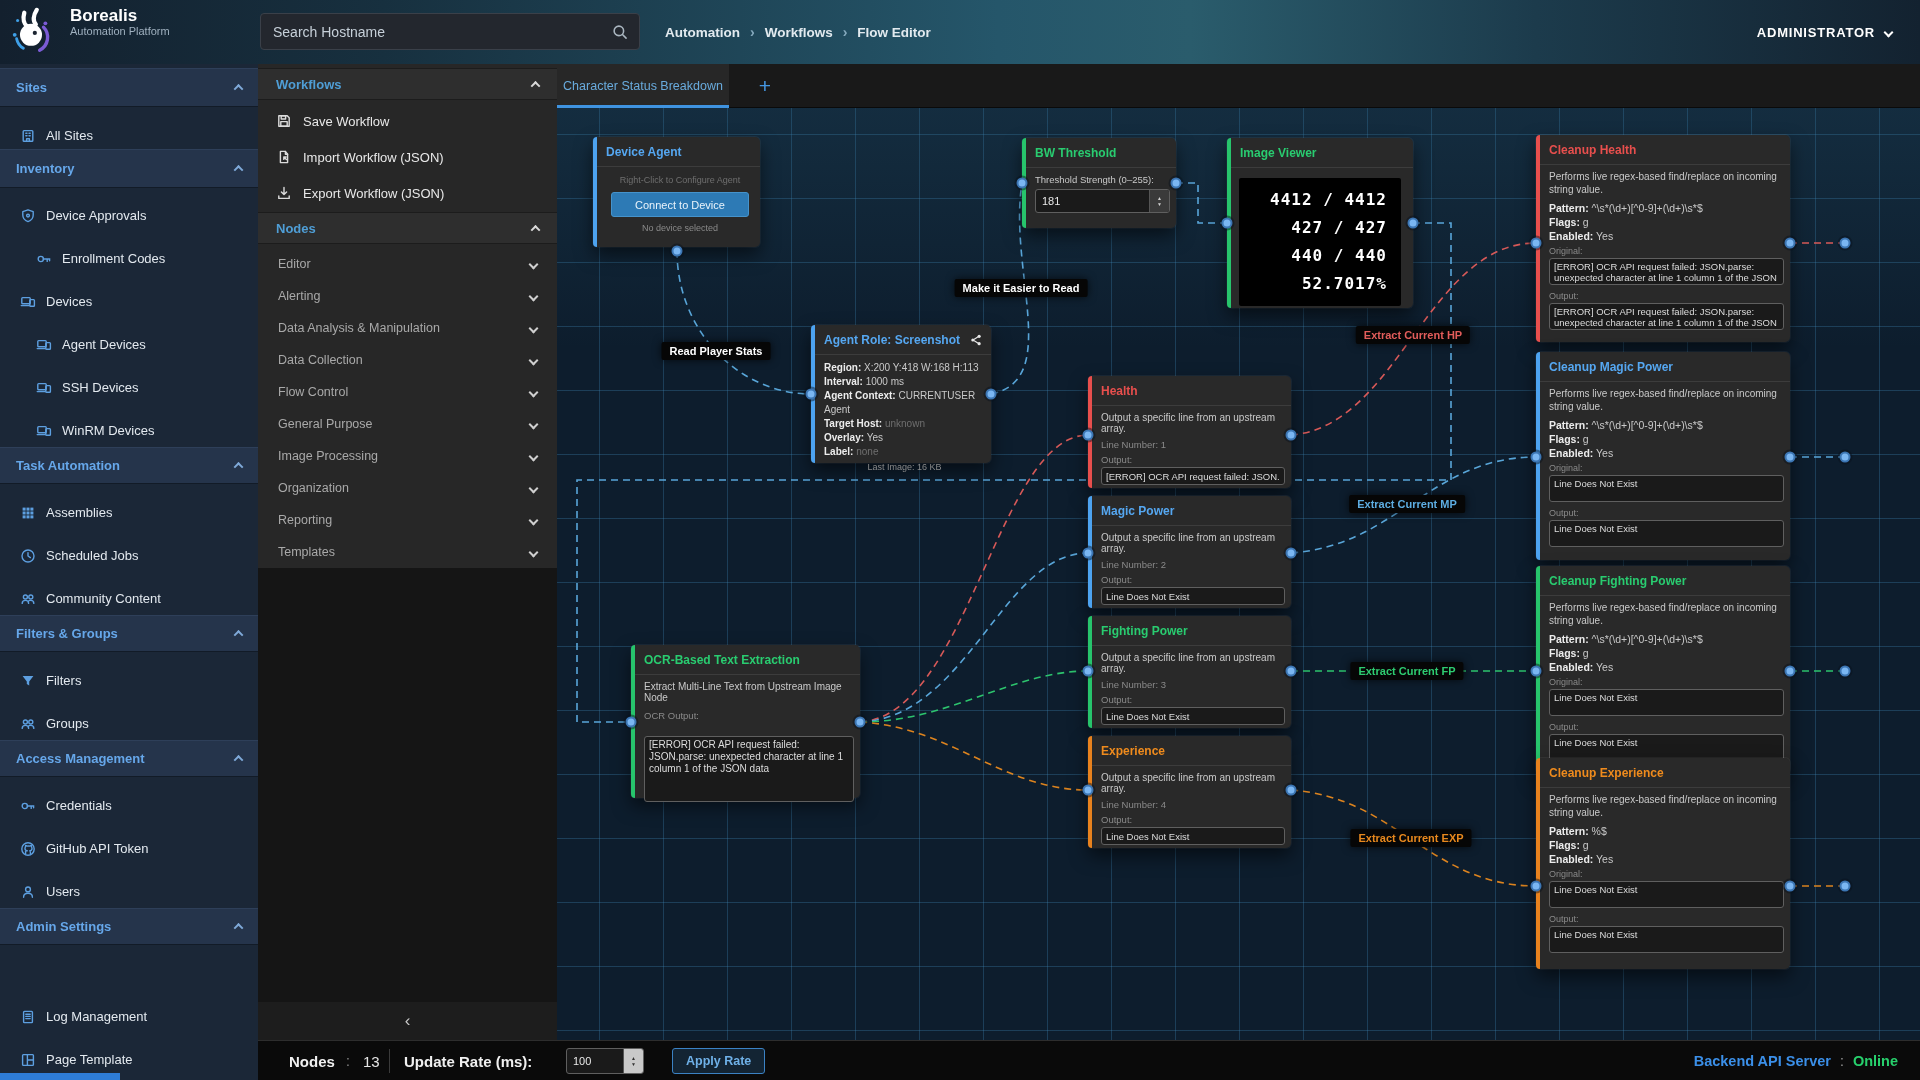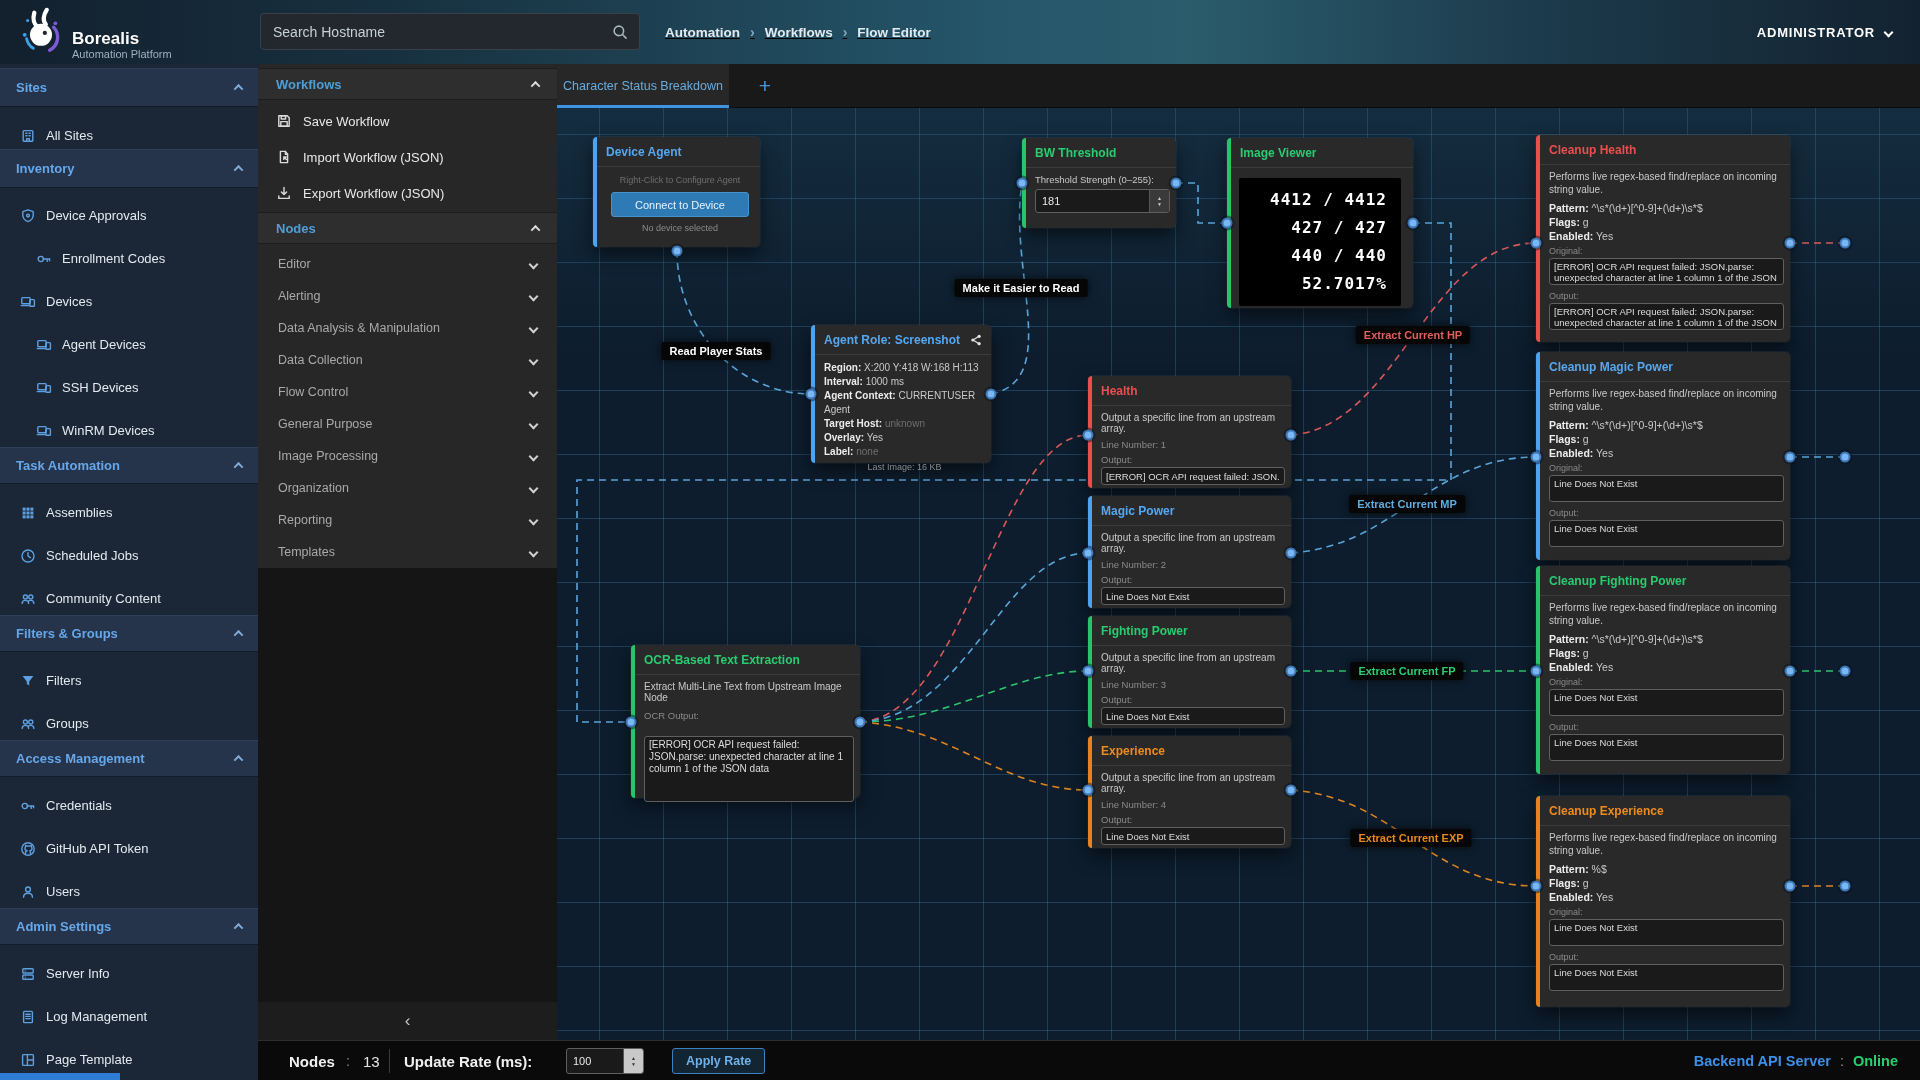--- a/index.html
+++ b/index.html
@@ -2,28 +2,28 @@
 <html><head>
 <meta charset="utf-8">
 <style>
   * { margin:0; padding:0; box-sizing:border-box; }
   html,body { width:1920px; height:1080px; background:#0d1c2b; font-family:"Liberation Sans",sans-serif; overflow:hidden; }
   #stage { position:relative; width:1920px; height:1080px; overflow:hidden; background:#10151c; }
 
   
   .topbar { position:absolute; left:0; top:0; width:1920px; height:64px; z-index:30;
     background:linear-gradient(90deg,#13202e 0%,#17303f 20%,#25566a 52%,#2a5c6c 62%,#1c3b4c 80%,#132230 100%); }
-  .logo-wrap { position:absolute; left:18px; top:6px; display:flex; align-items:flex-end; gap:8px; }
+  .logo-wrap { position:absolute; left:8px; top:6px; display:flex; align-items:flex-start; gap:16px; }
   .logo-name { color:#fff; font-size:17px; font-weight:bold; line-height:19px; }
   .logo-sub { color:#9fb0bf; font-size:11px; }
   .searchbox { position:absolute; left:260px; top:13px; width:380px; height:37px; background:#23272e; border:1px solid #3a4049; border-radius:4px; display:flex; align-items:center; }
   .searchbox input { flex:1; background:transparent; border:none; outline:none; color:#dfe7ee; font-size:14px; padding:0 12px; font-family:"Liberation Sans",sans-serif; }
   .searchbox input::placeholder { color:#c6d0d9; opacity:1; }
   .search-ic { width:18px; height:18px; color:#aab6c0; margin-right:10px; flex:none; }
-  .breadcrumb { position:absolute; left:665px; top:0; height:64px; display:flex; align-items:center; gap:10px;text-decoration:underline; }
+  .breadcrumb { position:absolute; left:665px; top:0; height:64px; display:flex; align-items:center; gap:10px; }
   .crumb { color:#e2eaef; font-size:13.5px; font-weight:bold; }
   .crumb-sep { color:#85a9bd; font-size:14px; font-weight:bold; }
   .usermenu { position:absolute; right:28px; top:0; height:64px; display:flex; align-items:center; gap:10px; color:#fff; }
   .usermenu .uname { font-size:13px; font-weight:bold; letter-spacing:.8px; }
   .chev { display:inline-block; width:7px; height:7px; border-right:2px solid currentColor; border-bottom:2px solid currentColor; }
   .chev.up { transform:rotate(-135deg) translate(-1px,-1px); }
   .chev.down { transform:rotate(45deg); }
 
   
   .sidebar { position:absolute; left:0; top:64px; width:258px; bottom:0; background:#1b2737; z-index:20; }
@@ -292,29 +292,20 @@
         <svg class="ic" viewBox="0 0 16 16">
           <circle cx="8" cy="5.4" r="2.4"></circle>
           <path d="M3.6 13.2c0-2.4 2-3.9 4.4-3.9s4.4 1.5 4.4 3.9"></path>
         </svg>
         <span class="lbl">Users</span>
       </div>
 
     <div class="sec-hdr" style="top:844px;height:37px;">
         <span>Admin Settings</span>
         <span class="chev up"></span>
-      </div>
-    <div class="sb-item" style="top:881px;">
-        <svg class="ic" viewBox="0 0 16 16">
-          <rect x="2.8" y="2.8" width="10.4" height="4.2" rx="0.8"></rect>
-          <rect x="2.8" y="9" width="10.4" height="4.2" rx="0.8"></rect>
-          <circle cx="5.2" cy="4.9" r="0.7" fill="currentColor" stroke="none"></circle>
-          <circle cx="5.2" cy="11.1" r="0.7" fill="currentColor" stroke="none"></circle>
-        </svg>
-        <span class="lbl">Server Info</span>
       </div>
     <div class="sb-item" style="top:924px;">
         <svg class="ic" viewBox="0 0 16 16">
           <rect x="3.6" y="2.4" width="8.8" height="11.2" rx="0.8"></rect>
           <path d="M5.8 5.2h4.4M5.8 7.4h4.4M5.8 9.6h4.4"></path>
         </svg>
         <span class="lbl">Log Management</span>
       </div>
     <div class="sb-item" style="top:967px;">
         <svg class="ic" viewBox="0 0 16 16">
@@ -580,21 +571,21 @@
           <div style="font-size:10px;line-height:1.25;">Performs live regex-based find/replace on incoming string value.</div>
           <div class="row" style="margin-top:5px;"><span class="blab">Pattern:</span> <span>^\s*(\d+)[^0-9]+(\d+)\s*$</span></div>
           <div class="row"><span class="blab">Flags:</span> <span>g</span></div>
           <div class="row"><span class="blab">Enabled:</span> <span>Yes</span></div>
           <div class="dim" style="font-size:9px;margin:3px 0 2px;">Original:</div>
           <textarea class="ntext" style="height: 27px;">Line Does Not Exist</textarea>
           <div class="dim" style="font-size:9px;margin:4px 0 2px;">Output:</div>
           <textarea class="ntext" style="height: 27px;">Line Does Not Exist</textarea>
         </div>
       </div>
-      <div class="node" style="left:1536px;top:796px;width:254px;height:211px;">
+      <div class="node" style="left:1536px;top:758px;width:254px;height:211px;">
         <div class="accent orange"></div>
         <div class="hdr orange">Cleanup Experience</div>
         <div class="nbody" style="padding-top:6px;">
           <div style="font-size:10px;line-height:1.25;">Performs live regex-based find/replace on incoming string value.</div>
           <div class="row" style="margin-top:5px;"><span class="blab">Pattern:</span> <span>%$</span></div>
           <div class="row"><span class="blab">Flags:</span> <span>g</span></div>
           <div class="row"><span class="blab">Enabled:</span> <span>Yes</span></div>
           <div class="dim" style="font-size:9px;margin:3px 0 2px;">Original:</div>
           <textarea class="ntext" style="height: 27px;">Line Does Not Exist</textarea>
           <div class="dim" style="font-size:9px;margin:4px 0 2px;">Output:</div>

